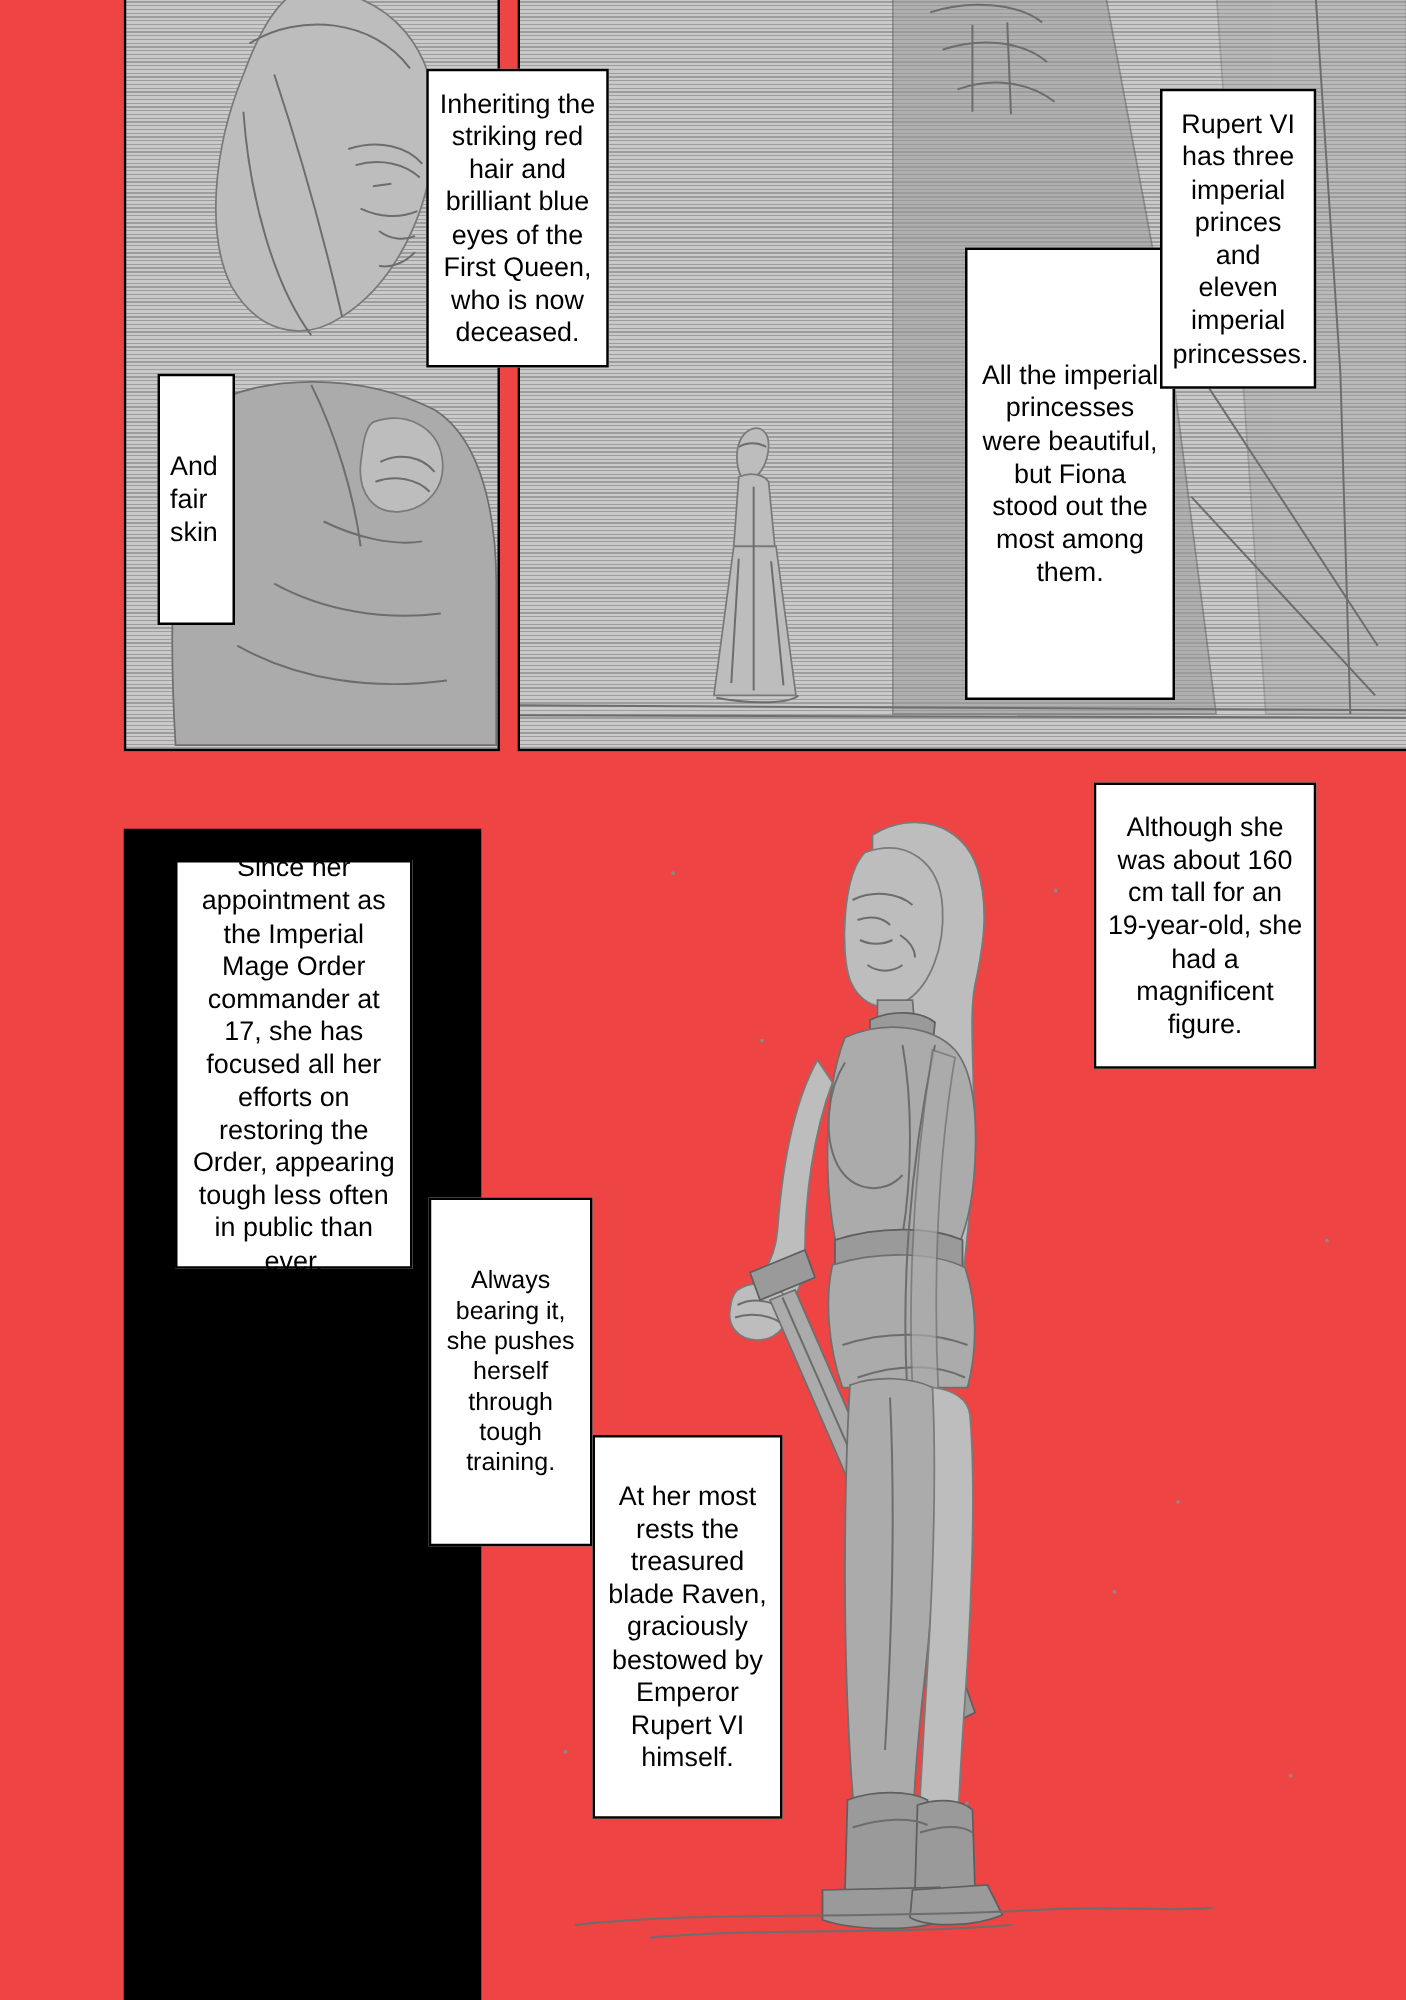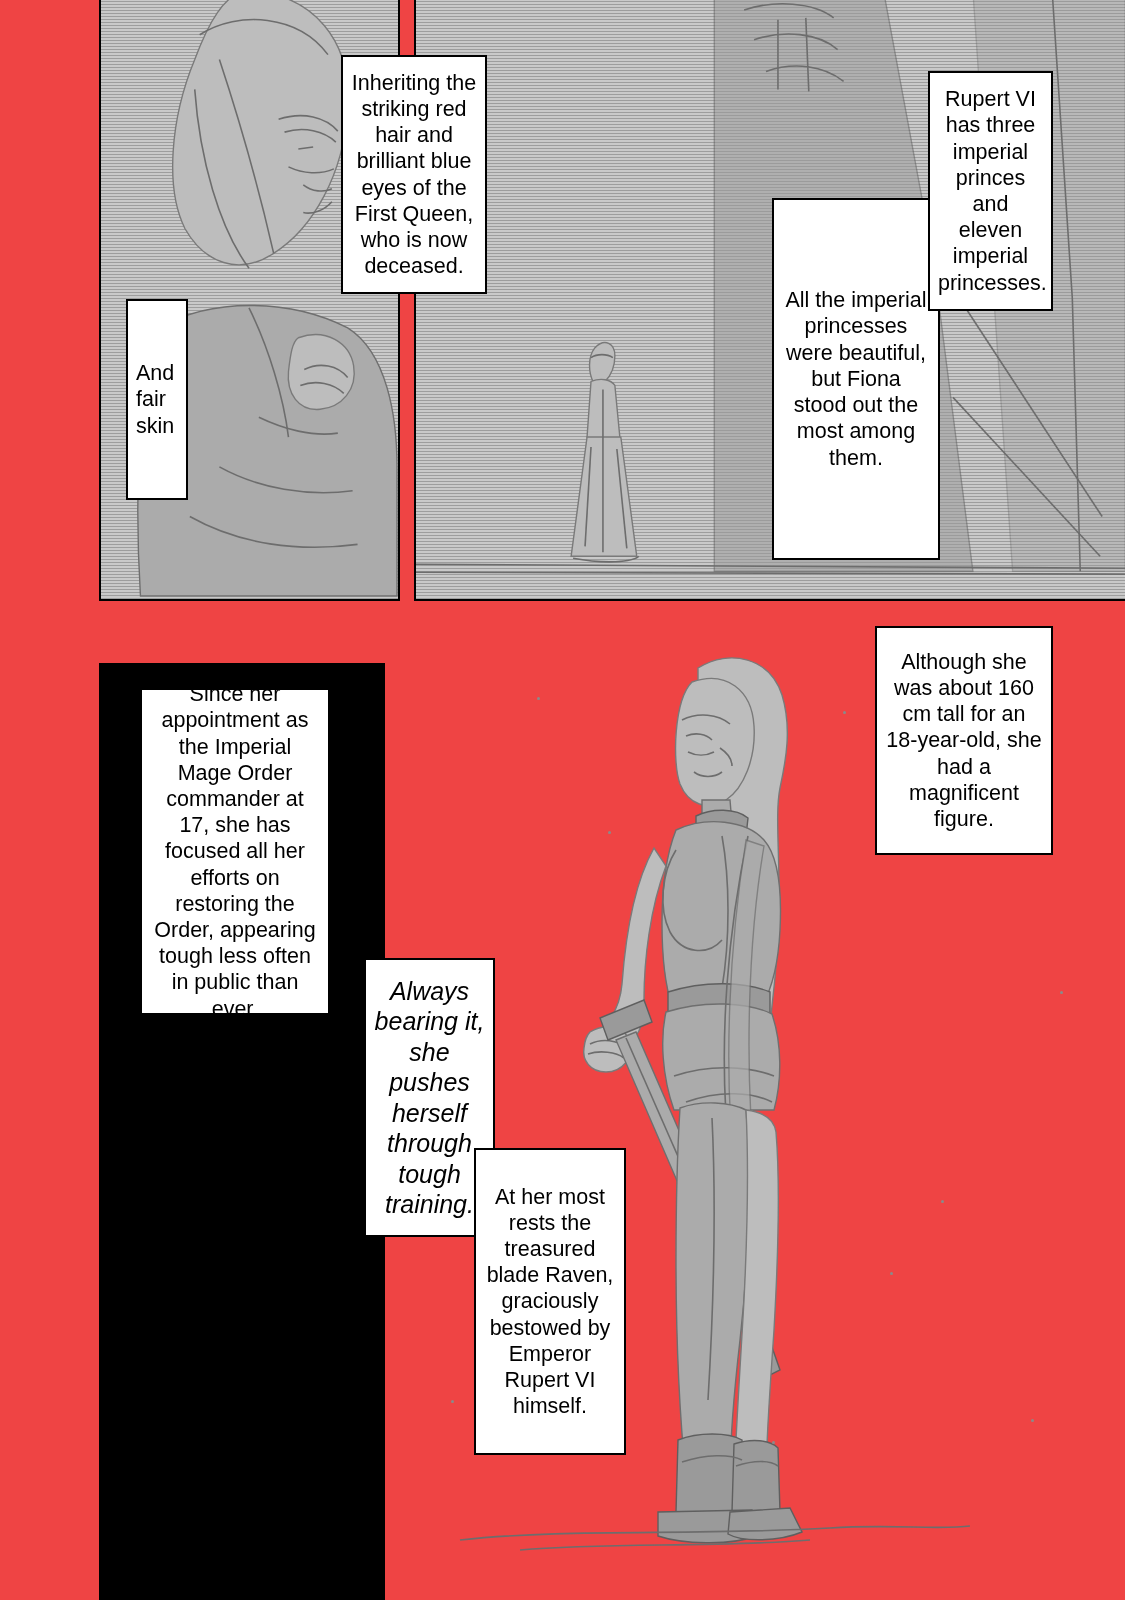--- a/index.html
+++ b/index.html
@@ -119,21 +119,21 @@
     justify-content: center;
   }
   .caption span { display: block; width: 100%; }
 
   #cap-inheriting { left: 341px; top: 55px;  width: 146px; height: 239px; font-size: 21.5px; }
   #cap-fairskin   { left: 126px; top: 299px; width: 62px;  height: 201px; text-align: left; font-size: 21.5px; }
   #cap-rupert     { left: 928px; top: 71px;  width: 125px; height: 240px; font-size: 21.5px; }
   #cap-allimp     { left: 772px; top: 198px; width: 168px; height: 362px; font-size: 21.5px; }
 
   #cap-since      { left: 140px; top: 688px; width: 190px; height: 327px; font-size: 21.5px; }
-  #cap-always     { left: 364px; top: 958px; width: 131px; height: 279px; font-size: 25px; font-style: italic; }
+  #cap-always     { left: 343px; top: 958px; width: 131px; height: 279px; font-size: 20px; }
   #cap-atherside  { left: 474px; top: 1148px;width: 152px; height: 307px; font-size: 21.5px; }
   #cap-although   { left: 875px; top: 626px; width: 178px; height: 229px; font-size: 21.5px; }
   #cap-rarely     { left: 835px; top: 838px; width: 158px; height: 306px; font-size: 21.5px; }
 </style>
 </head>
 <body>
 
 <div class="page">
 
   <div class="panel" id="panel-top-left">
@@ -285,17 +285,17 @@
 
   <div class="caption" id="cap-always">
     <span>Always bearing it, she pushes herself through tough training.</span>
   </div>
 
   <div class="caption" id="cap-atherside">
     <span>At her most rests the treasured blade Raven, graciously bestowed by Emperor Rupert VI himself.</span>
   </div>
 
   <div class="caption" id="cap-although">
-    <span>Although she was about 160 cm tall for an 18-year-old, she had a magnificent figure.</span>
+    <span>Although she was about 160 cm tall for an 19-year-old, she had a magnificent figure.</span>
   </div>
 
 
 </div>
 
 </body></html>

